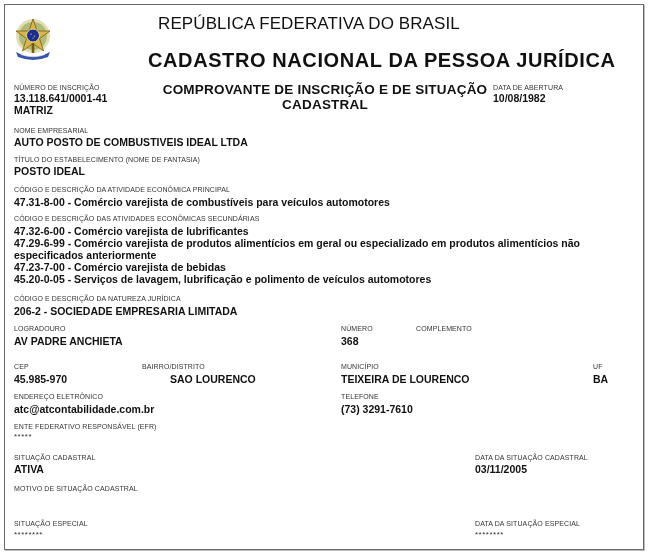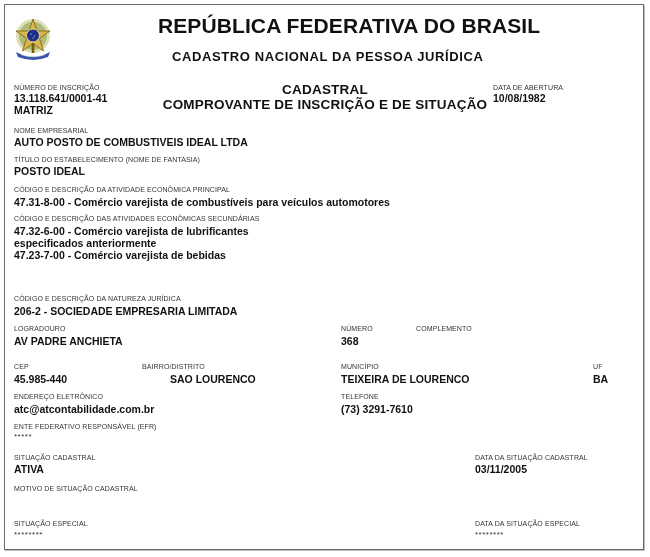--- a/index.html
+++ b/index.html
@@ -14,22 +14,22 @@
     }
     .abs { position: absolute; }
     .lbl {
       font-size: 7px; letter-spacing: 0.1px; color: #333; text-transform: uppercase;
       white-space: nowrap; line-height: 8px;
     }
     .val {
       font-size: 10.5px; font-weight: bold; color: #111; white-space: nowrap; line-height: 12px;
     }
     .stars { font-size: 8px; color: #333; letter-spacing: 0.5px; line-height: 9px; }
-    .h1 { font-size: 21px; font-weight: bold; letter-spacing: 0.1px; white-space: nowrap; }
-    .h2 { font-size: 13px; font-weight: bold; letter-spacing: 0.6px; white-space: nowrap; margin-left: 24px; }
+    .h1 { font-size: 17px; font-weight: normal; letter-spacing: 0.1px; white-space: nowrap; }
+    .h2 { font-size: 20px; font-weight: bold; letter-spacing: 0.6px; white-space: nowrap; }
     .h3 { font-size: 13.5px; font-weight: bold; text-align: center; line-height: 15px; letter-spacing: 0.2px; }
     .line { display: block; }
   </style>
 </head>
 <body>
 
 <div class="frame"></div>
 
 <div class="abs" style="left:13px; top:17px; width:40px; height:44px;">
   <svg width="40" height="44" viewBox="0 0 40 44">
@@ -47,55 +47,57 @@
 </div>
 
 <div class="abs h1" style="left:158px; top:14px;">REPÚBLICA FEDERATIVA DO BRASIL</div>
 <div class="abs h2" style="left:148px; top:49px;">CADASTRO NACIONAL DA PESSOA JURÍDICA</div>
 
 <div class="abs lbl" style="left:14px; top:84px;">NÚMERO DE INSCRIÇÃO</div>
 <div class="abs val" style="left:14px; top:92px;">13.118.641/0001-41</div>
 <div class="abs val" style="left:14px; top:104px;">MATRIZ</div>
 
 <div class="abs h3" style="left:160px; top:82px; width:330px;">
+  <span class="line">COMPROVANTE DE INSCRIÇÃO E DE SITUAÇÃO</span>
   <span class="line">CADASTRAL</span>
-  <span class="line">COMPROVANTE DE INSCRIÇÃO E DE SITUAÇÃO</span>
 </div>
 
 <div class="abs lbl" style="left:493px; top:84px;">DATA DE ABERTURA</div>
 <div class="abs val" style="left:493px; top:92px;">10/08/1982</div>
 
 <div class="abs lbl" style="left:14px; top:127px;">NOME EMPRESARIAL</div>
 <div class="abs val" style="left:14px; top:136px;">AUTO POSTO DE COMBUSTIVEIS IDEAL LTDA</div>
 
 <div class="abs lbl" style="left:14px; top:156px;">TÍTULO DO ESTABELECIMENTO (NOME DE FANTASIA)</div>
 <div class="abs val" style="left:14px; top:165px;">POSTO IDEAL</div>
 
 <div class="abs lbl" style="left:14px; top:186px;">CÓDIGO E DESCRIÇÃO DA ATIVIDADE ECONÔMICA PRINCIPAL</div>
 <div class="abs val" style="left:14px; top:196px;">47.31-8-00 - Comércio varejista de combustíveis para veículos automotores</div>
 
 <div class="abs lbl" style="left:14px; top:215px;">CÓDIGO E DESCRIÇÃO DAS ATIVIDADES ECONÔMICAS SECUNDÁRIAS</div>
 <div class="abs" style="left:14px; top:225px;">
   <span class="val line">47.32-6-00 - Comércio varejista de lubrificantes</span>
+  <span class="val line">47.29-6-99 - Comércio varejista de produtos alimentícios em geral ou especializado em produtos alimentícios não</span>
   <span class="val line">especificados anteriormente</span>
   <span class="val line">47.23-7-00 - Comércio varejista de bebidas</span>
+  <span class="val line">45.20-0-05 - Serviços de lavagem, lubrificação e polimento de veículos automotores</span>
 </div>
 
 <div class="abs lbl" style="left:14px; top:295px;">CÓDIGO E DESCRIÇÃO DA NATUREZA JURÍDICA</div>
 <div class="abs val" style="left:14px; top:305px;">206-2 - SOCIEDADE EMPRESARIA LIMITADA</div>
 
 <div class="abs lbl" style="left:14px; top:325px;">LOGRADOURO</div>
 <div class="abs val" style="left:14px; top:335px;">AV PADRE ANCHIETA</div>
 <div class="abs lbl" style="left:341px; top:325px;">NÚMERO</div>
 <div class="abs val" style="left:341px; top:335px;">368</div>
 <div class="abs lbl" style="left:416px; top:325px;">COMPLEMENTO</div>
 <div class="abs val" style="left:416px; top:335px;"></div>
 
 <div class="abs lbl" style="left:14px; top:363px;">CEP</div>
-<div class="abs val" style="left:14px; top:373px;">45.985-440</div>
+<div class="abs val" style="left:14px; top:373px;">45.985-970</div>
 <div class="abs lbl" style="left:142px; top:363px;">BAIRRO/DISTRITO</div>
 <div class="abs val" style="left:142px; top:373px;margin-left:28px;">SAO LOURENCO</div>
 <div class="abs lbl" style="left:341px; top:363px;">MUNICÍPIO</div>
 <div class="abs val" style="left:341px; top:373px;">TEIXEIRA DE LOURENCO</div>
 <div class="abs lbl" style="left:593px; top:363px;">UF</div>
 <div class="abs val" style="left:593px; top:373px;">BA</div>
 
 <div class="abs lbl" style="left:14px; top:393px;">ENDEREÇO ELETRÔNICO</div>
 <div class="abs val" style="left:14px; top:403px;">atc@atcontabilidade.com.br</div>
 <div class="abs lbl" style="left:341px; top:393px;">TELEFONE</div>

